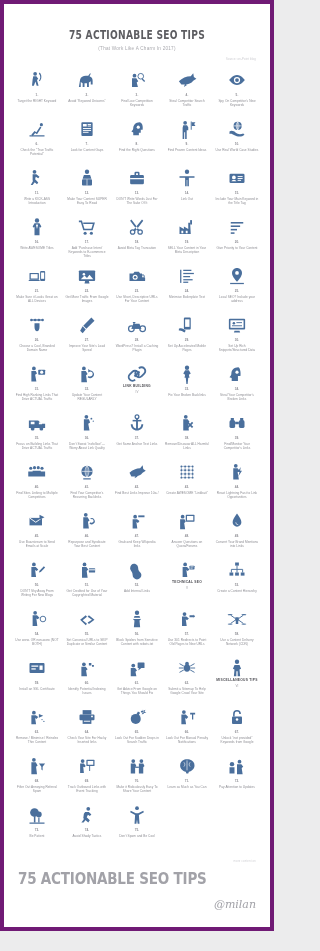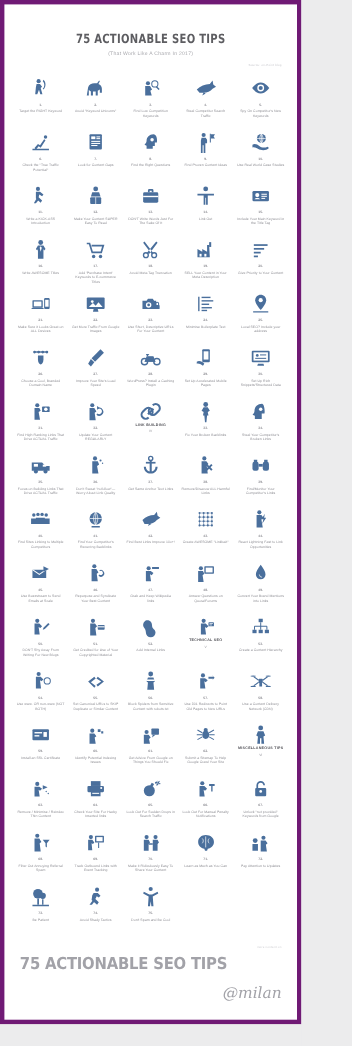--- a/index.html
+++ b/index.html
@@ -116,21 +116,21 @@
     font-size: 15px;
     font-weight: bold;
     color: #a2a2a8;
     letter-spacing: -0.2px;
   }
   #handle {
     margin-top: 10px;
     text-align: right;
     font-family: "DejaVu Serif", "Liberation Serif", serif;
     font-style: italic;
-    font-size: 14px;
+    font-size: 11px;
     color: #a2a2a8;
   }
 </style>
 </head>
 <body>
 
 <div id="card">
 
   <div id="header">
     <div id="title">75 ACTIONABLE SEO TIPS</div>

